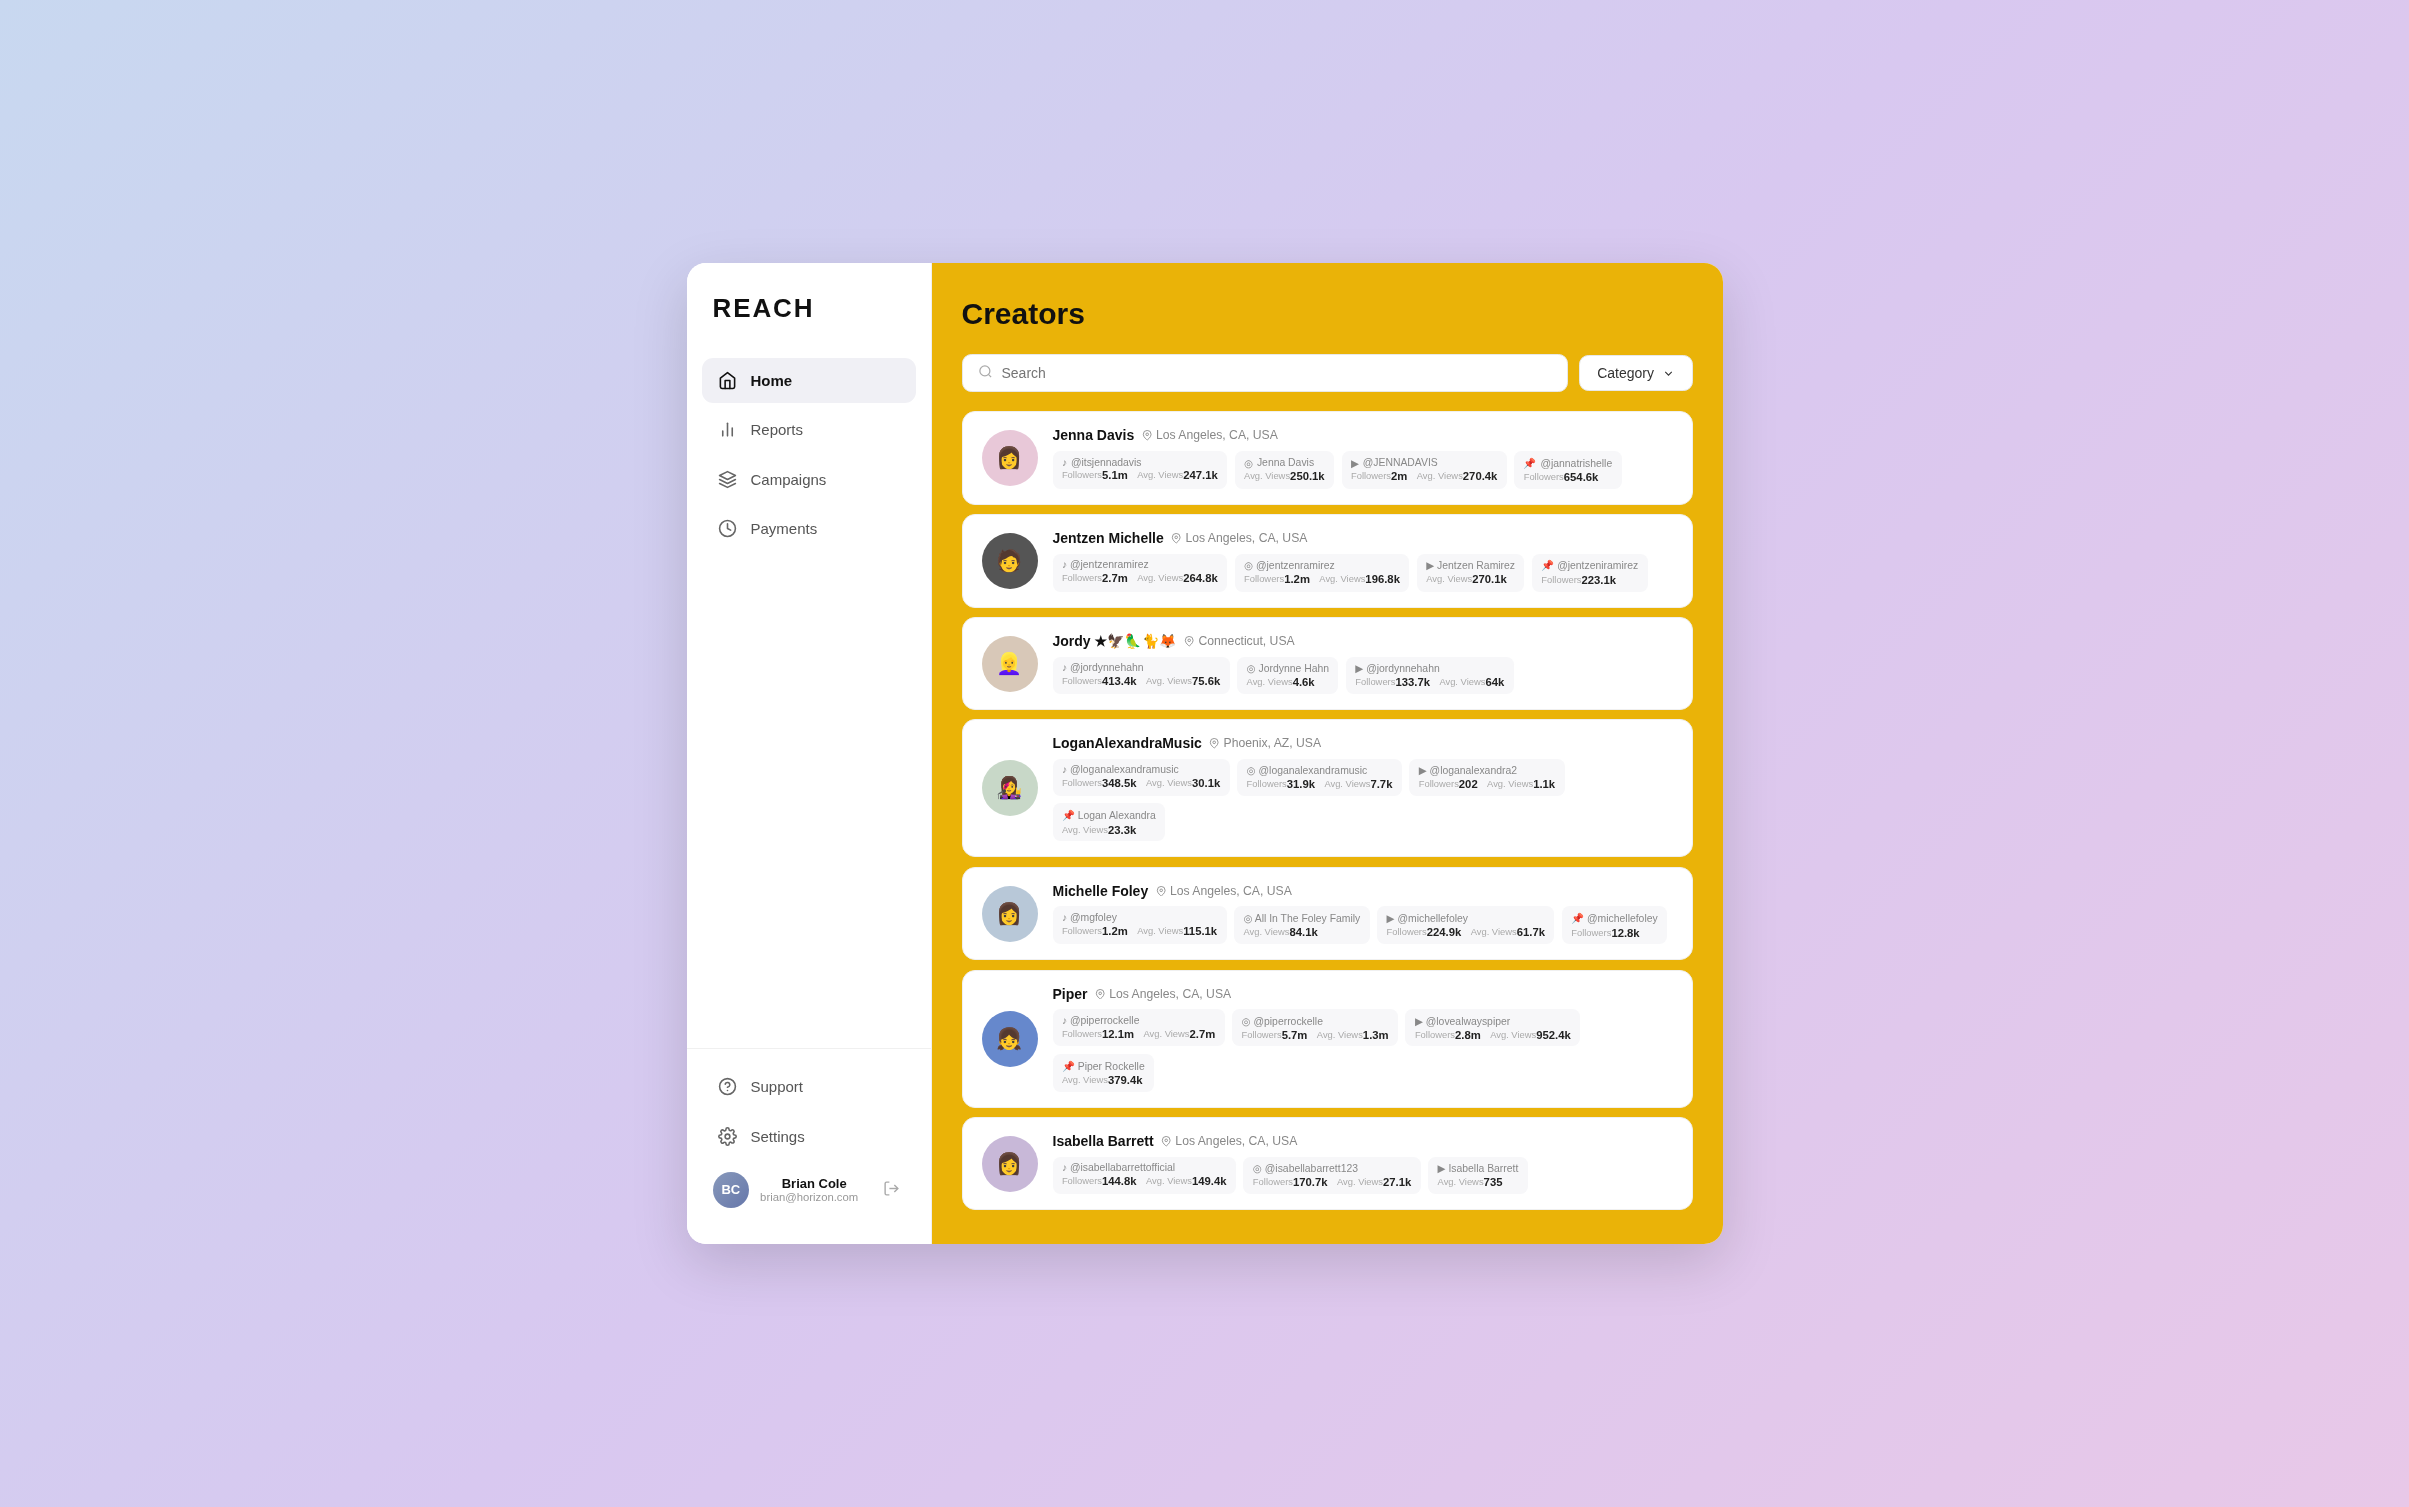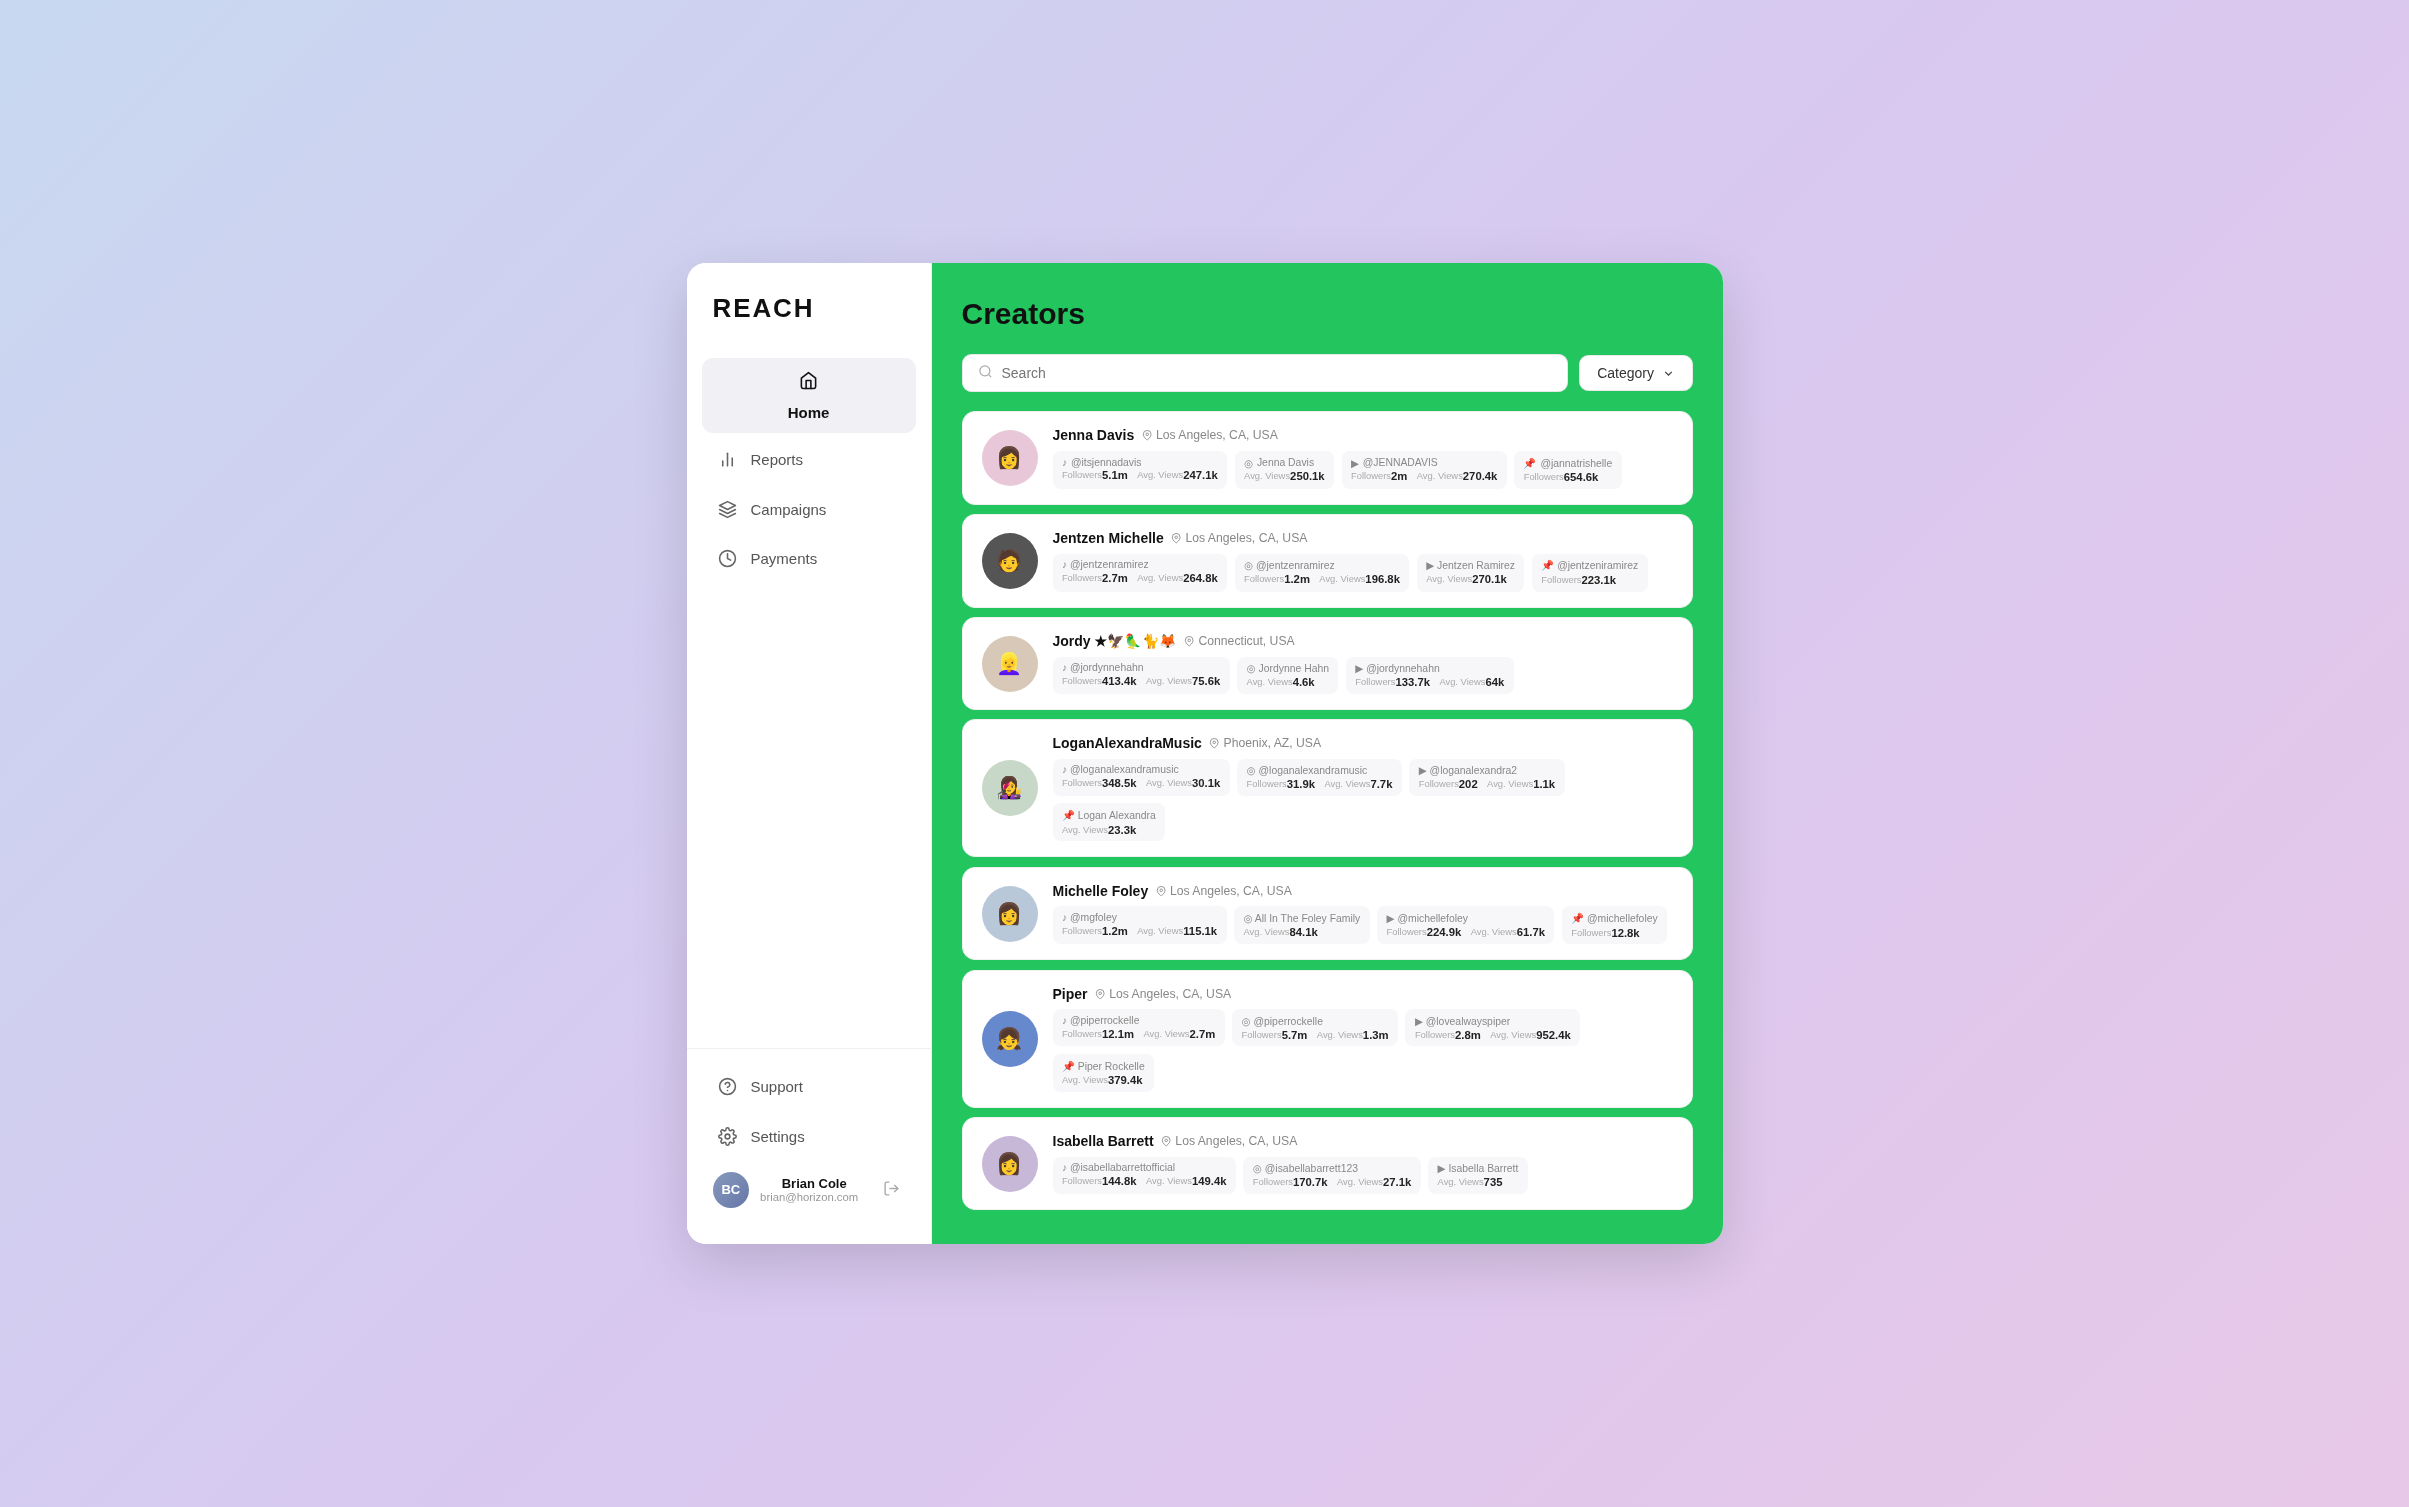--- a/index.html
+++ b/index.html
@@ -52,21 +52,20 @@
       font-size: 15px;
       font-weight: 500;
       color: #555;
       margin-bottom: 3.8px;
       transition: background 0.15s;
     }
     .nav-item.active {
       background: #f0f0f5;
       color: #111;
       font-weight: 600;
-      flex-direction: column;
     }
     .nav-icon {
       width: 21px;
       height: 21px;
       display: flex;
       align-items: center;
       justify-content: center;
       color: #666;
     }
     .nav-item.active .nav-icon { color: #111; }
@@ -99,21 +98,21 @@
     .user-name { font-size: 13px; font-weight: 700; color: #111; text-align: center; }
     .user-email { font-size: 11.3px; color: #999; }
     .logout-btn {
       color: #aaa;
       cursor: pointer;
       padding: 3.8px;
     }
     
     .main-content {
       flex: 1;
-      background: #22c55e;
+      background: #eab308;
       display: flex;
       flex-direction: column;
       overflow: hidden;
     }
     .content-area {
       flex: 1;
       padding: 34px 30px;
       overflow-y: auto;
     }
     .page-title {

